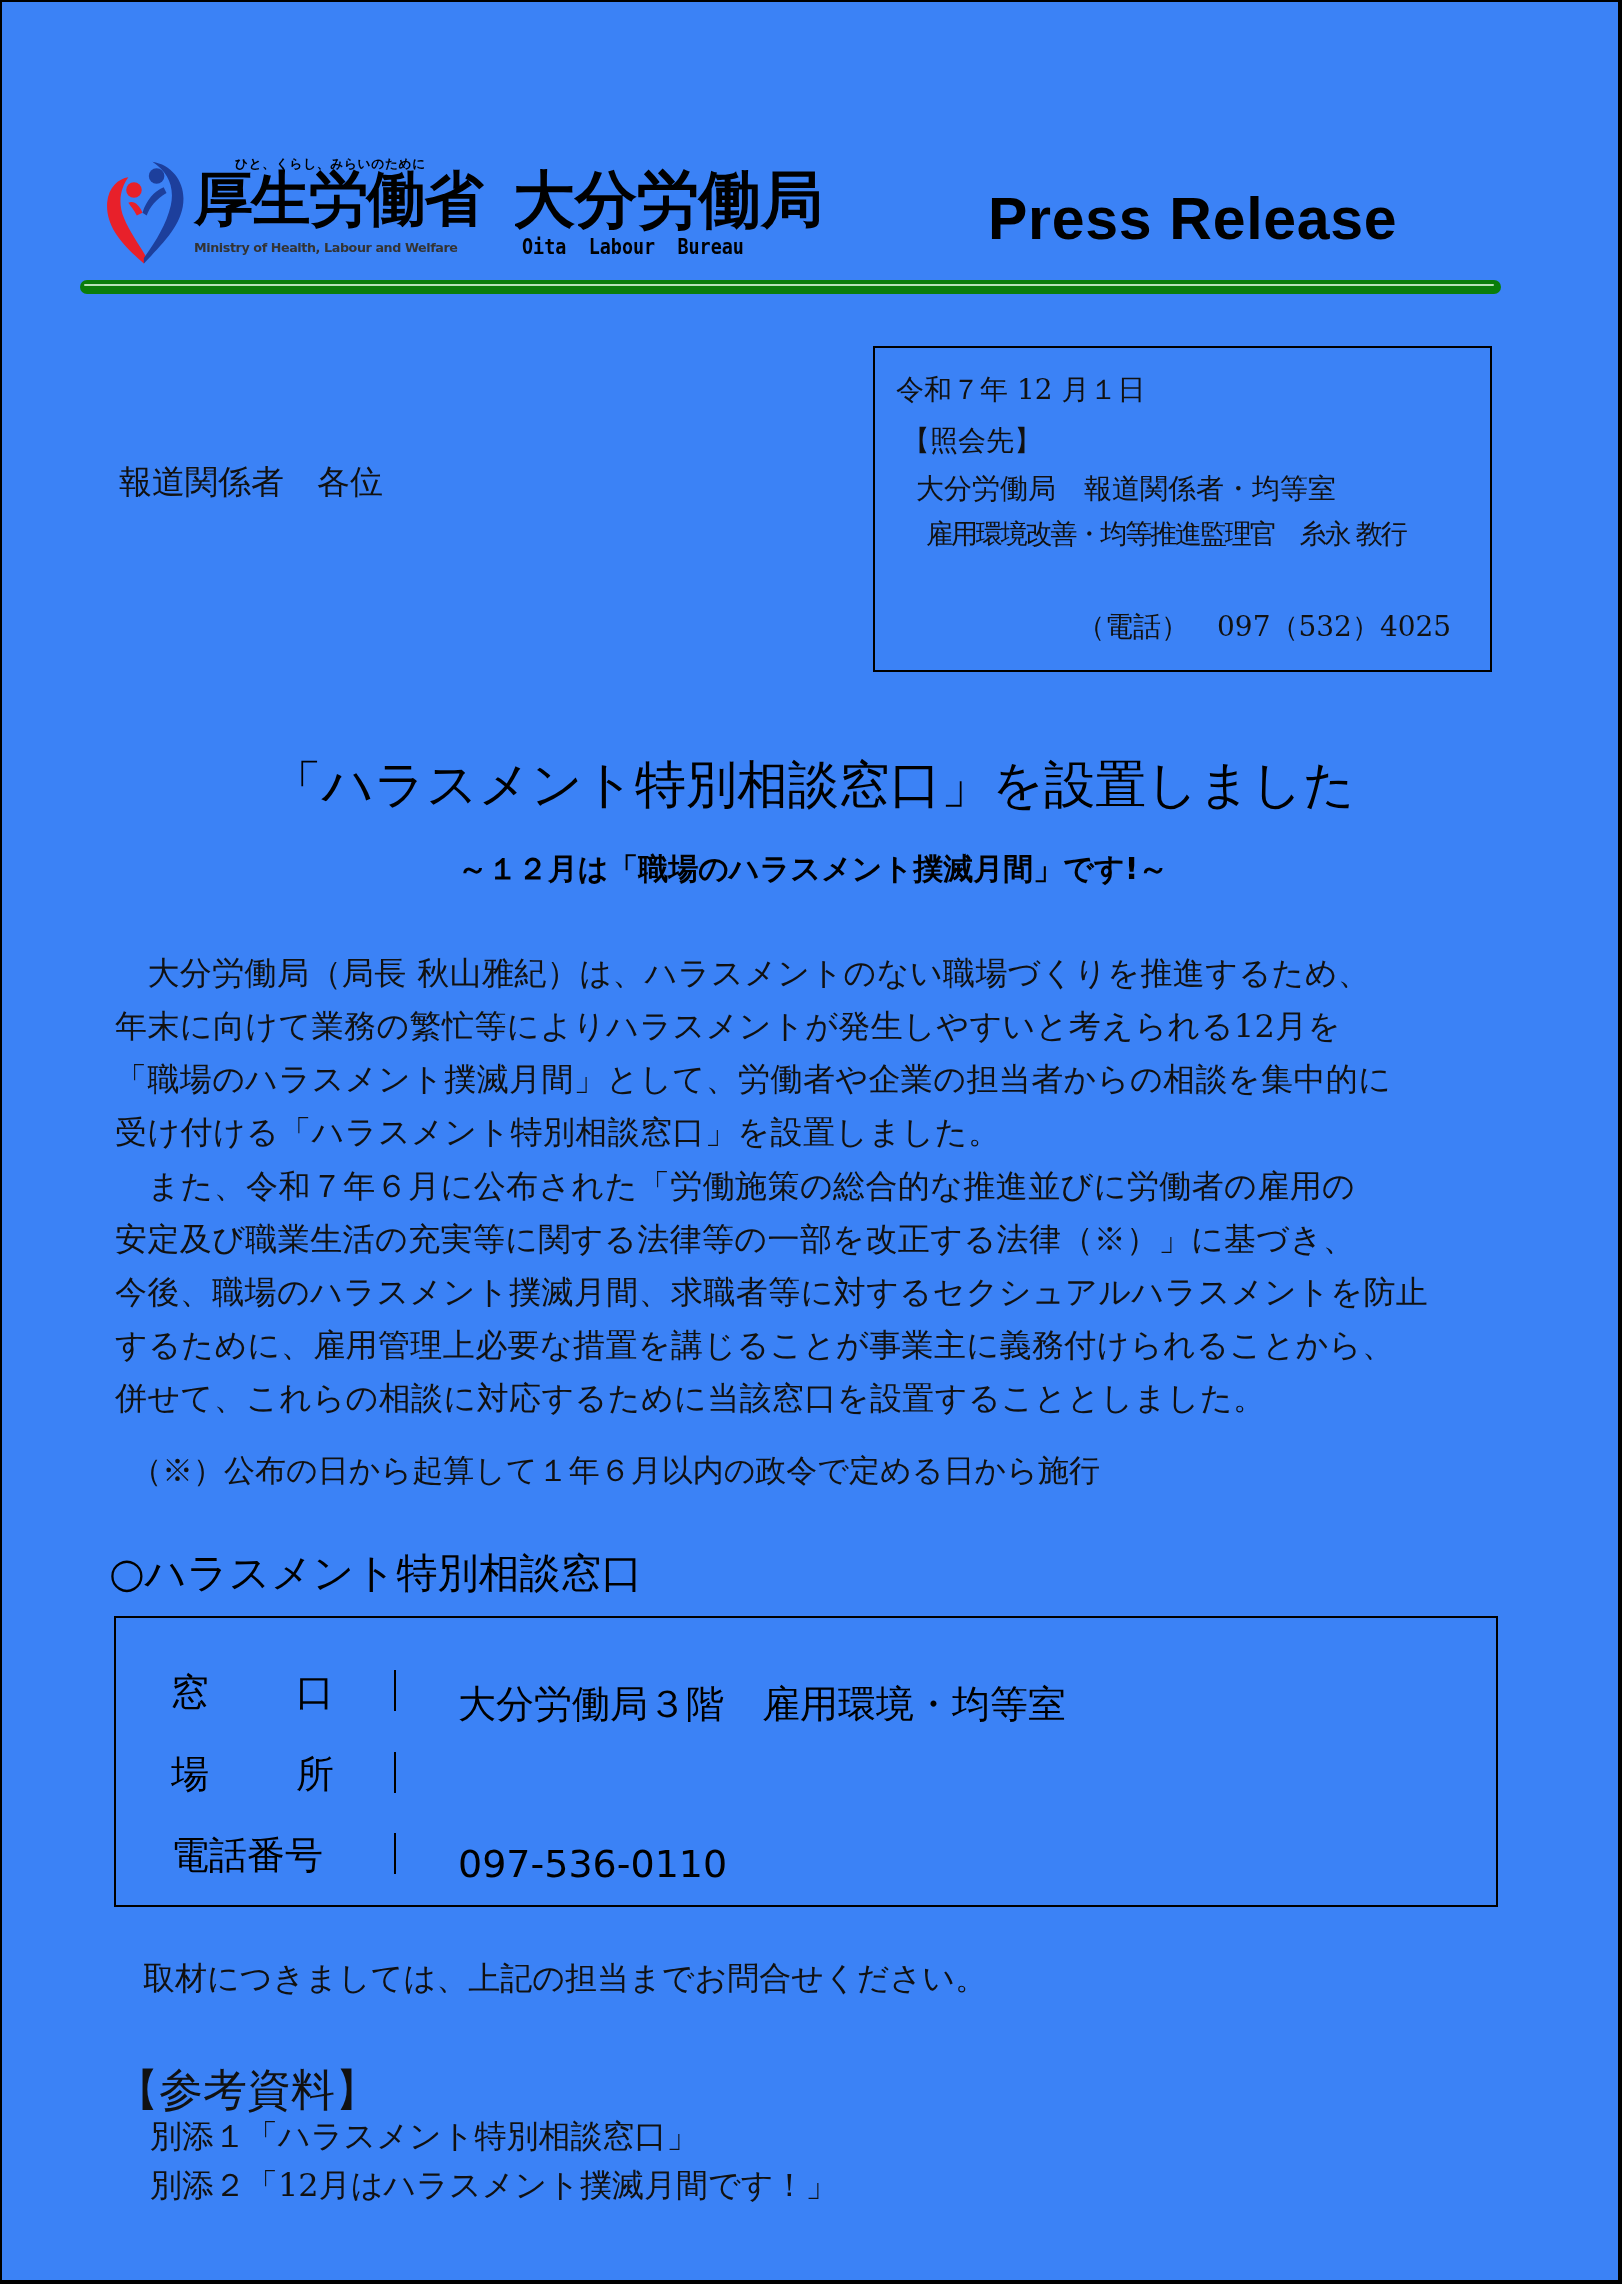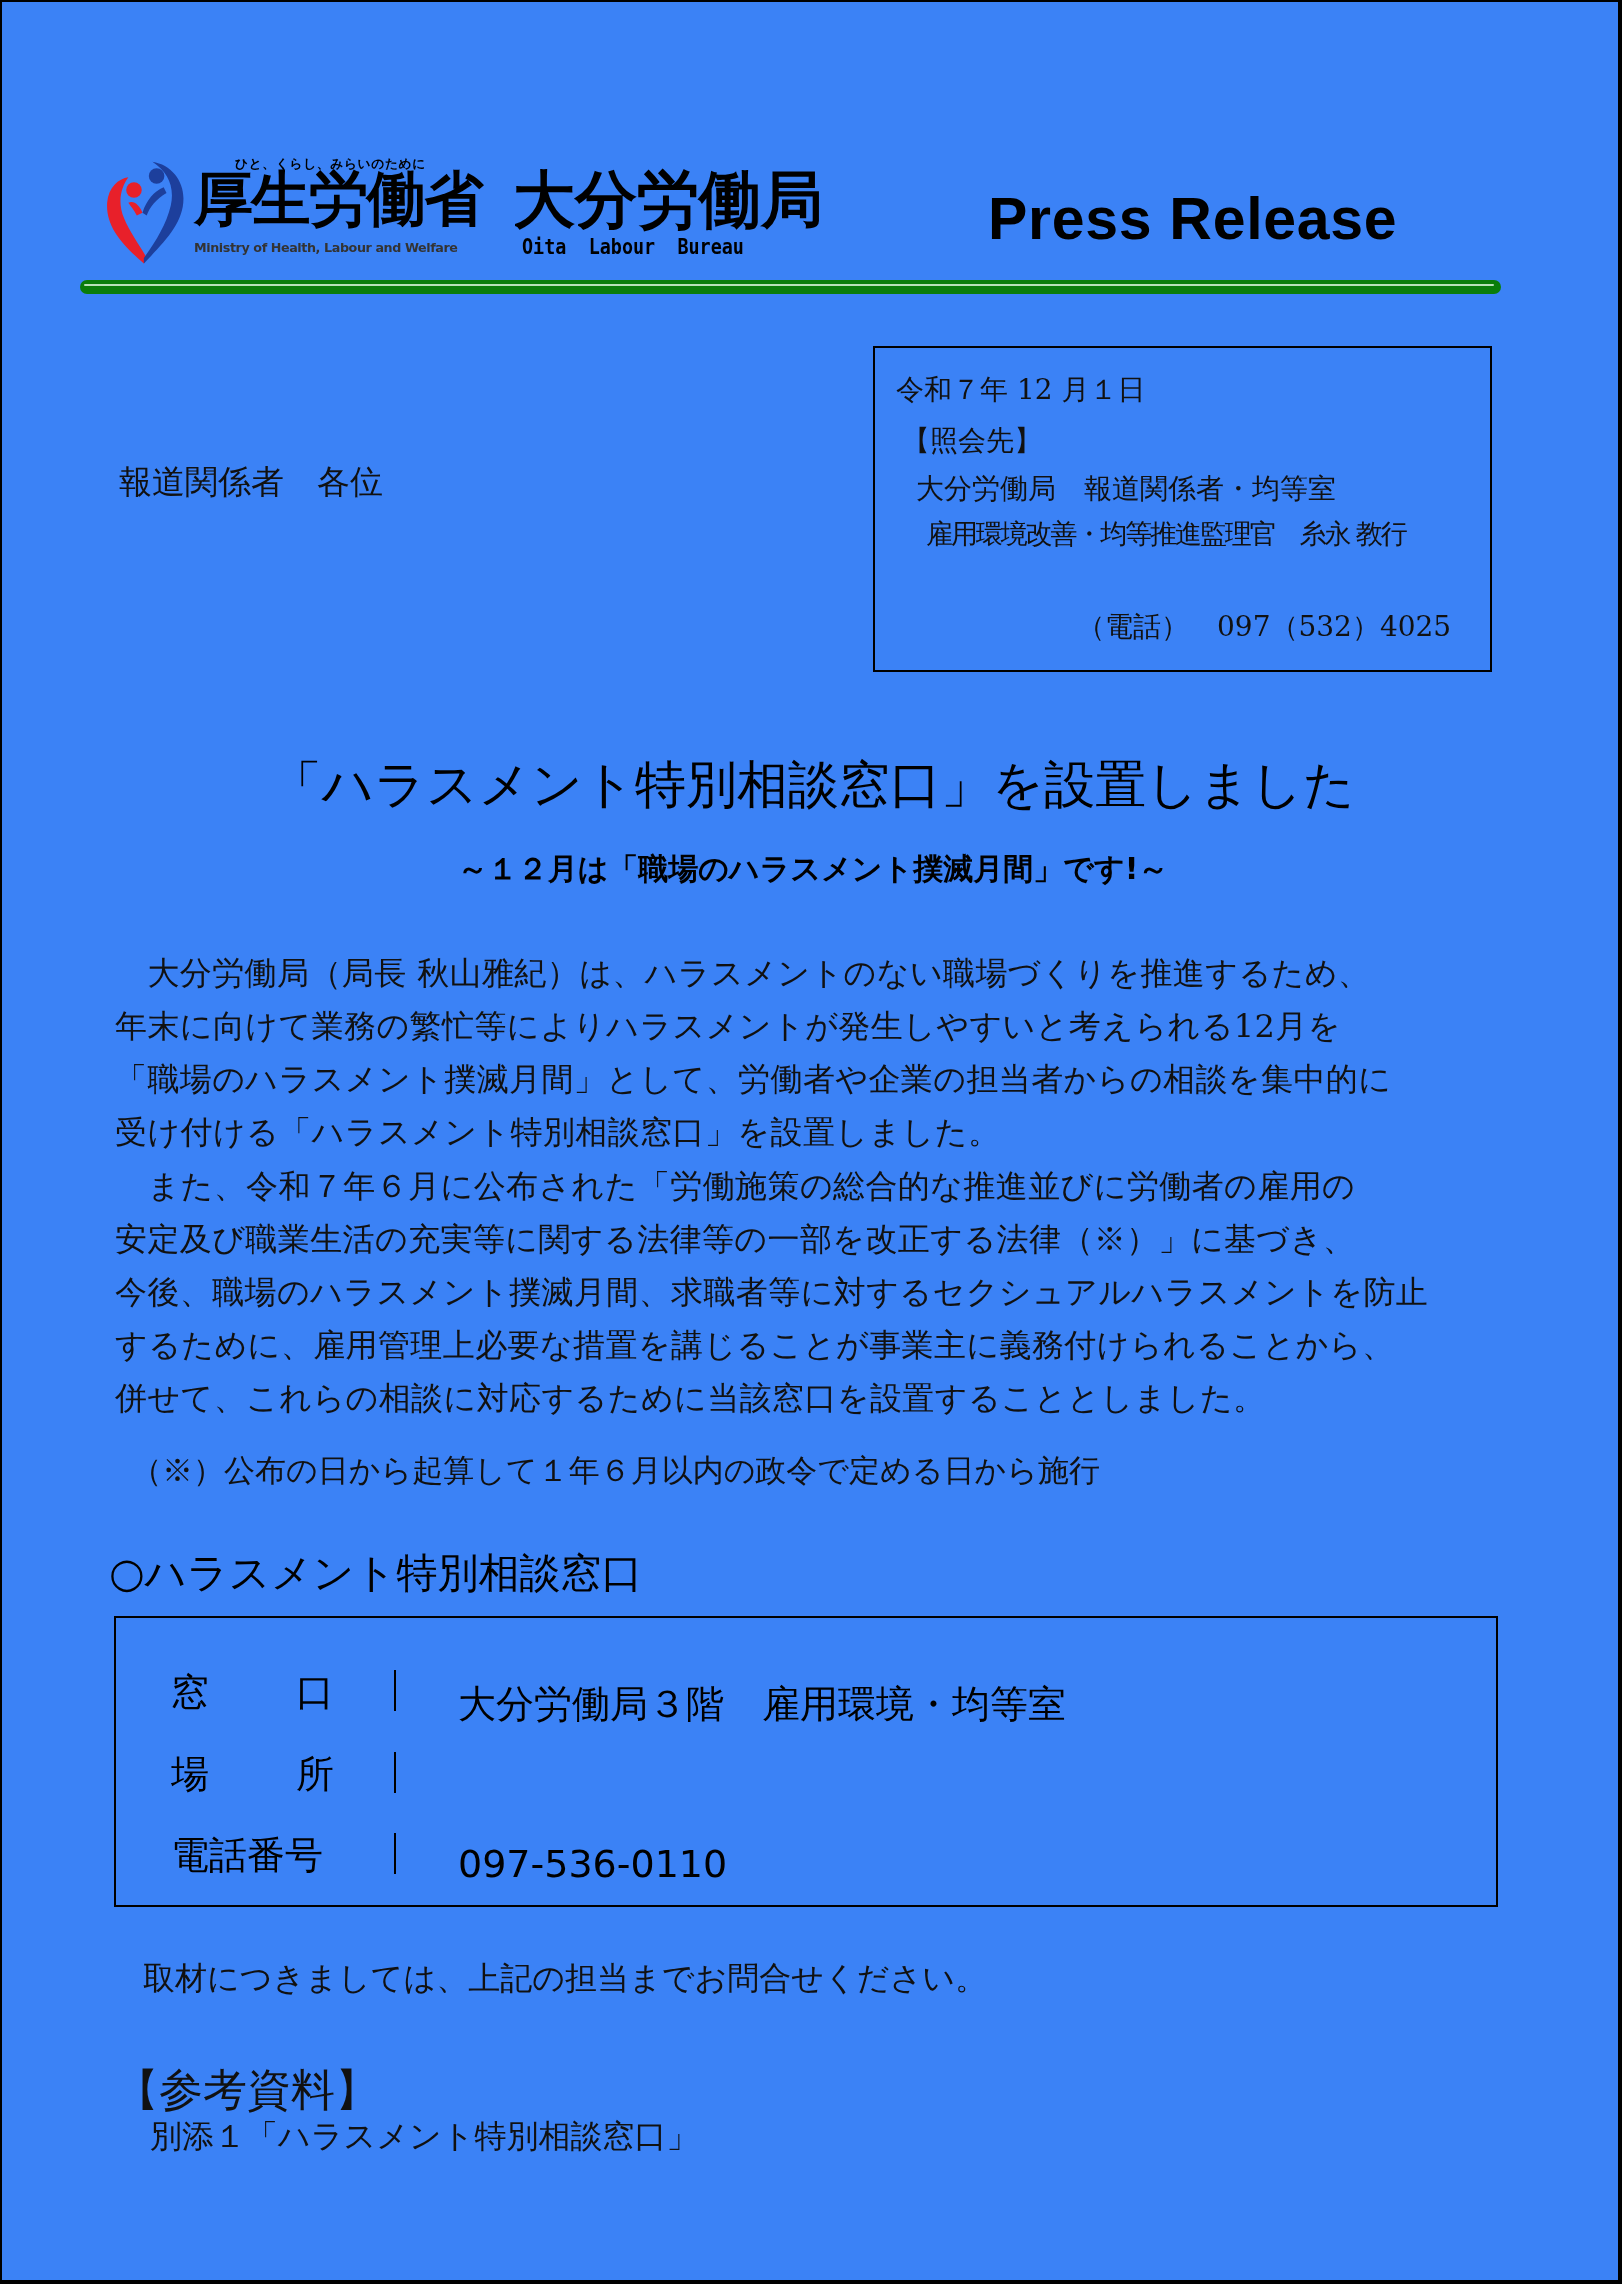--- a/index.html
+++ b/index.html
@@ -145,14 +145,15 @@
         <span>電話番号</span>
       </div>
       <div class="info-sep"></div>
       <div class="info-value">097-536-0110</div>
     </div>
   </div>
 
   <div class="abs serif closing">取材につきましては、上記の担当までお問合せください。</div>
   <div class="abs serif refs-heading">【参考資料】</div>
   <div class="abs serif ref-item" style="top:2113px">別添１「ハラスメント特別相談窓口」</div>
+  <div class="abs serif ref-item" style="top:2162px">別添２「12月はハラスメント撲滅月間です！」</div>
 </div>
 
 
 </body></html>

